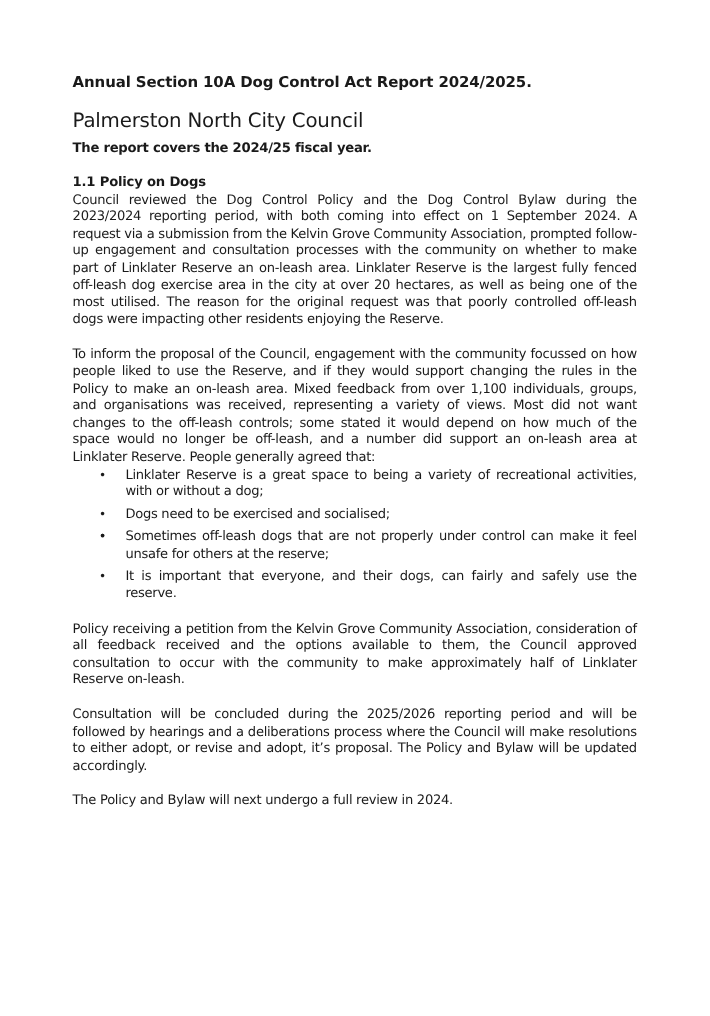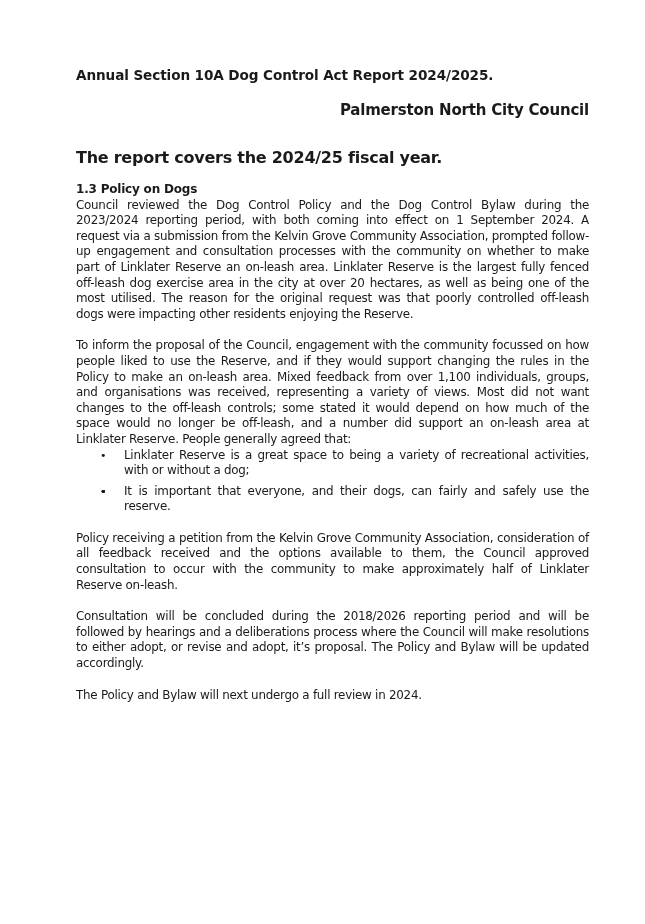--- a/index.html
+++ b/index.html
@@ -10,52 +10,51 @@
     body {
       width: 645px;
       height: 924px;
       overflow: hidden;
       position: relative;
       font-family: "DejaVu Sans", sans-serif;
       color: #1a1a1a;
     }
     .page {
       position: absolute;
-      left: 76px;
+      left: 66px;
       top: 66px;
       width: 513px;
     }
     .title {
       font-size: 13.6px;
       font-weight: bold;
       margin: 0;
       line-height: 18px;
       letter-spacing: -0.1px;
     }
     .subtitle {
-      font-size: 15px;
-      font-weight: bold;
+      font-size: 18px;
+      font-weight: normal;
       margin: 18px 0 0 0;
       line-height: 16px;
       letter-spacing: -0.2px;
-      text-align: right;
     }
     .para {
       font-size: 11.9px;
       line-height: 15.6px;
       margin: 0;
       text-align: justify;
       letter-spacing: -0.25px;
     }
     .gap { margin-top: 16px; }
     .bold-line {
-      font-size: 16px;
+      font-size: 12px;
       font-weight: bold;
       line-height: 16px;
-      margin: 32px 0 0 0;
+      margin: 8px 0 0 0;
       letter-spacing: -0.25px;
     }
     .section-heading {
       font-size: 12px;
       font-weight: bold;
       line-height: 15.6px;
       margin: 16px 0 0 0;
       letter-spacing: -0.2px;
     }
     ul.bullets {
@@ -80,41 +79,43 @@
     }
   </style>
 </head>
 <body>
 
 <div class="page">
   <h1 class="title">Annual Section 10A Dog Control Act Report 2024/2025.</h1>
   <h2 class="subtitle">Palmerston North City Council</h2>
   <p class="bold-line">The report covers the 2024/25 fiscal year.</p>
 
-  <h3 class="section-heading">1.3 Policy on Dogs</h3>
+  <h3 class="section-heading">1.1 Policy on Dogs</h3>
   <p class="para">Council reviewed the Dog Control Policy and the Dog Control Bylaw during the 2023/2024 reporting period, with both coming into effect on 1 September 2024. A request via a submission from the Kelvin Grove Community Association, prompted follow-up engagement and consultation processes with the community on whether to make part of Linklater Reserve an on-leash area. Linklater Reserve is the largest fully fenced off-leash dog exercise area in the city at over 20 hectares, as well as being one of the most utilised. The reason for the original request was that poorly controlled off-leash dogs were impacting other residents enjoying the Reserve.</p>
 
   <p class="para gap">To inform the proposal of the Council, engagement with the community focussed on how people liked to use the Reserve, and if they would support changing the rules in the Policy to make an on-leash area. Mixed feedback from over 1,100 individuals, groups, and organisations was received, representing a variety of views. Most did not want changes to the off-leash controls; some stated it would depend on how much of the space would no longer be off-leash, and a number did support an on-leash area at Linklater Reserve. People generally agreed that:</p>
 
   <ul class="bullets">
     <li>
       <span class="bullet">•</span>
       <span>Linklater Reserve is a great space to being a variety of recreational activities, with or without a dog;</span>
     </li>
     <li>
       <span class="bullet">•</span>
+      <span>Dogs need to be exercised and socialised;</span>
     </li>
     <li>
       <span class="bullet">•</span>
     </li>
     <li>
       <span class="bullet">•</span>
+      <span>Sometimes off-leash dogs that are not properly under control can make it feel unsafe for others at the reserve;</span>
     </li>
     <li>
       <span class="bullet">•</span>
       <span>It is important that everyone, and their dogs, can fairly and safely use the reserve.</span>
     </li>
   </ul>
 
   <p class="para gap">Policy receiving a petition from the Kelvin Grove Community Association, consideration of all feedback received and the options available to them, the Council approved consultation to occur with the community to make approximately half of Linklater Reserve on-leash.</p>
-  <p class="para gap">Consultation will be concluded during the 2018/2026 reporting period and will be followed by hearings and a deliberations process where the Council will make resolutions to either adopt, or revise and adopt, it’s proposal. The Policy and Bylaw will be updated accordingly.</p>
+  <p class="para gap">Consultation will be concluded during the 2025/2026 reporting period and will be followed by hearings and a deliberations process where the Council will make resolutions to either adopt, or revise and adopt, it’s proposal. The Policy and Bylaw will be updated accordingly.</p>
   <p class="para gap">The Policy and Bylaw will next undergo a full review in 2024.</p>
 </div>
 
 </body></html>

